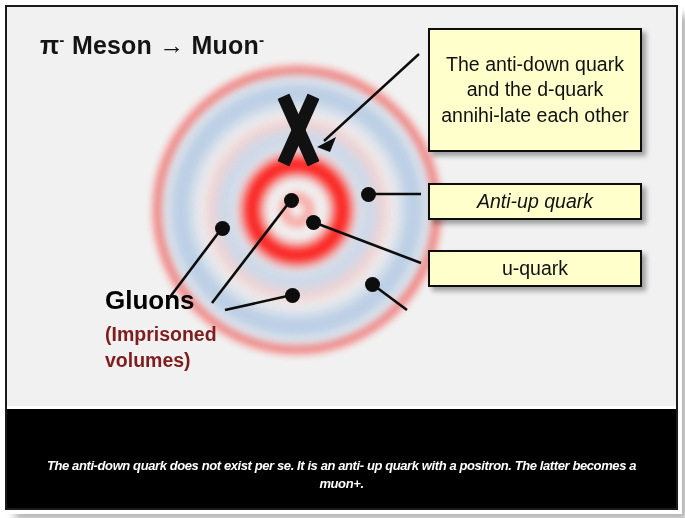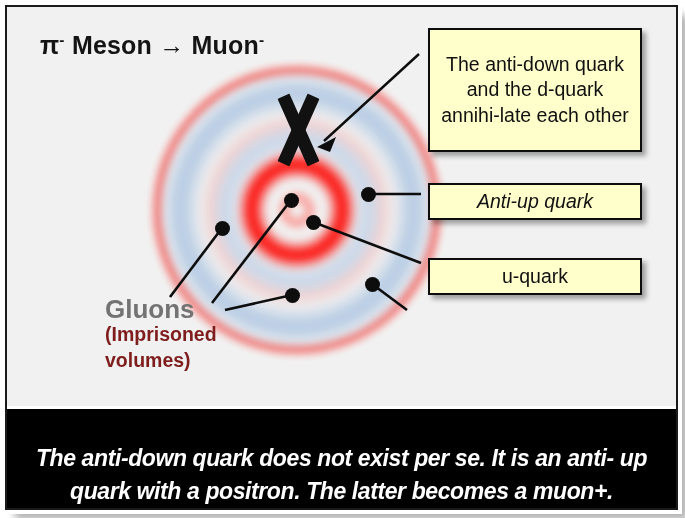--- a/index.html
+++ b/index.html
@@ -63,21 +63,21 @@
     height: 99px;
     background: #000000;
     display: flex;
     align-items: center;
     justify-content: center;
   }
   .caption-text {
     color: #ffffff;
     font-style: italic;
     font-weight: bold;
-    font-size: 23px;
+    font-size: 13px;
     line-height: 1.42;
     text-align: center;
     width: 620px;
     letter-spacing: -0.4px;
     margin-top: 33px;
   }
 
   
   .title {
     position: absolute;
@@ -182,22 +182,22 @@
     position: absolute;
     left: 0; top: 0;
     width: 669px;
     height: 399px;
     pointer-events: none;
   }
 
   
   .gluons-label {
     position: absolute;
-    left: 98px; top: 287px;
-    color: #737373;
+    left: 98px; top: 278px;
+    color: #000000;
     font-weight: bold;
     font-size: 26px;
     letter-spacing: 0px;
   }
   .gluons-sub {
     position: absolute;
     left: 98px; top: 315px;
     color: #7f1d1d;
     font-size: 19.5px;
     line-height: 1.33;
@@ -225,21 +225,21 @@
   .callout-annihilate {
     left: 421px; top: 21px;
     width: 214px; height: 124px;
   }
   .callout-antiup {
     left: 421px; top: 176px;
     width: 214px; height: 37px; font-style: italic;
   }
   .callout-uquark {
     left: 421px; top: 243px;
-    width: 214px; height: 37px; margin-top: 8px;
+    width: 214px; height: 37px;
   }
   .callout-electron {
     left: 396px; top: 310px;
     width: 245px; height: 68px;
   }
 </style>
 </head>
 <body>
 
 <div id="figure">

